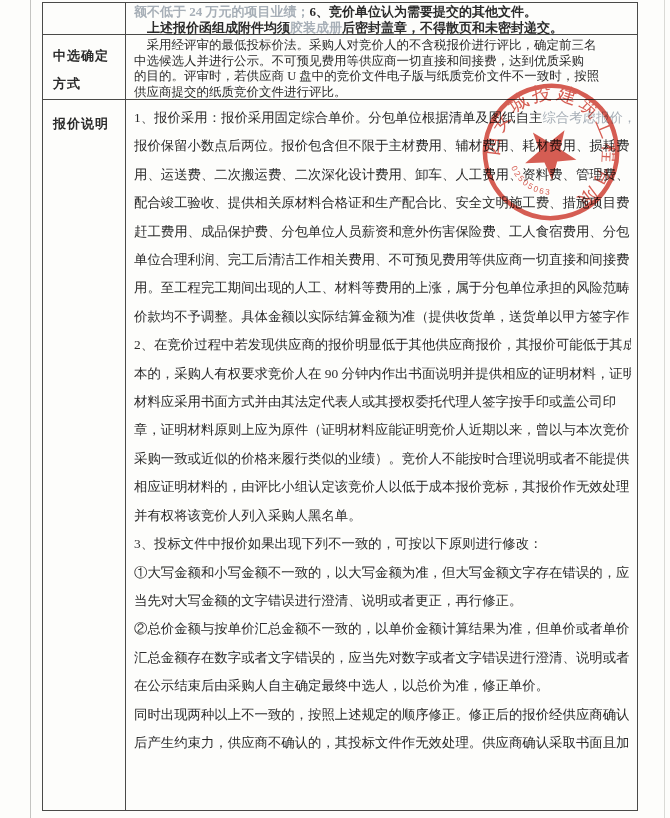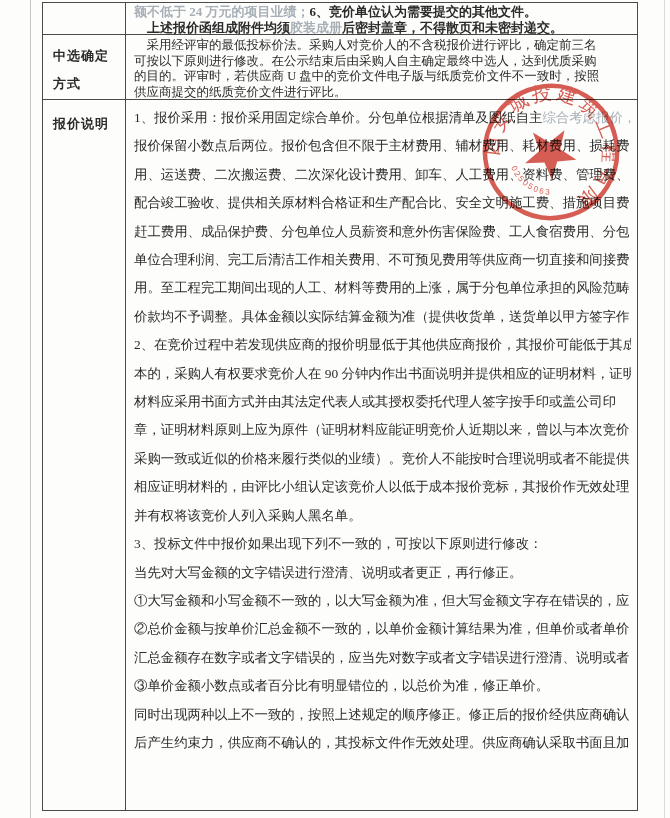--- a/index.html
+++ b/index.html
@@ -56,21 +56,21 @@
       <div class="label-cell"></div>
       <div class="content-cell">
           <div class="line"><span class="muted">额不低于 24 万元的项目业绩；</span><span>6、竞价单位认为需要提交的其他文件。</span></div>
           <div class="line"><span>　上述报价函组成附件均须</span><span class="muted">胶装成册</span><span>后密封盖章，不得散页和未密封递交。</span></div>
         </div>
     </div>
     <div class="trow r2">
       <div class="label-cell">中选确定方式</div>
       <div class="content-cell">
           <div class="line"><span>　采用经评审的最低投标价法。采购人对竞价人的不含税报价进行评比，确定前三名</span></div>
-          <div class="line"><span>可按以下原则进行修改。在公示结束后由采购人自主确定最终中选人，达到优质采购</span></div>
+          <div class="line"><span>中选候选人并进行公示。不可预见费用等供应商一切直接和间接费，达到优质采购</span></div>
           <div class="line"><span>的目的。评审时，若供应商 U 盘中的竞价文件电子版与纸质竞价文件不一致时，按照</span></div>
           <div class="line"><span>供应商提交的纸质竞价文件进行评比。</span></div>
         </div>
     </div>
     <div class="trow r3">
       <div class="label-cell">报价说明</div>
       <div class="content-cell">
           <div class="line"><span>1、报价采用：报价采用固定综合单价。分包单位根据清单及图纸自主</span><span class="muted">综合考虑报价，</span></div>
           <div class="line"><span>报价保留小数点后两位。报价包含但不限于主材费用、辅材费用、耗材费用、损耗费</span></div>
           <div class="line"><span>用、运送费、二次搬运费、二次深化设计费用、卸车、人工费用、资料费、管理费、</span></div>
@@ -80,25 +80,25 @@
           <div class="line"><span>用。至工程完工期间出现的人工、材料等费用的上涨，属于分包单位承担的风险范畴，</span></div>
           <div class="line"><span>价款均不予调整。具体金额以实际结算金额为准（提供收货单，送货单以甲方签字作</span></div>
           <div class="line"><span>2、在竞价过程中若发现供应商的报价明显低于其他供应商报价，其报价可能低于其成</span></div>
           <div class="line"><span>本的，采购人有权要求竞价人在 90 分钟内作出书面说明并提供相应的证明材料，证明</span></div>
           <div class="line"><span>材料应采用书面方式并由其法定代表人或其授权委托代理人签字按手印或盖公司印</span></div>
           <div class="line"><span>章，证明材料原则上应为原件（证明材料应能证明竞价人近期以来，曾以与本次竞价</span></div>
           <div class="line"><span>采购一致或近似的价格来履行类似的业绩）。竞价人不能按时合理说明或者不能提供</span></div>
           <div class="line"><span>相应证明材料的，由评比小组认定该竞价人以低于成本报价竞标，其报价作无效处理，</span></div>
           <div class="line"><span>并有权将该竞价人列入采购人黑名单。</span></div>
           <div class="line"><span>3、投标文件中报价如果出现下列不一致的，可按以下原则进行修改：</span></div>
+          <div class="line"><span>①大写金额和小写金额不一致的，以大写金额为准，但大写金额文字存在错误的，应</span></div>
           <div class="line"><span>当先对大写金额的文字错误进行澄清、说明或者更正，再行修正。</span></div>
-          <div class="line"><span>①大写金额和小写金额不一致的，以大写金额为准，但大写金额文字存在错误的，应</span></div>
           <div class="line"><span>②总价金额与按单价汇总金额不一致的，以单价金额计算结果为准，但单价或者单价</span></div>
           <div class="line"><span>汇总金额存在数字或者文字错误的，应当先对数字或者文字错误进行澄清、说明或者</span></div>
-          <div class="line"><span>③单价金额小数点或者百分比有明显错位的，以总价为准，修正单价。</span></div>
+          <div class="line"><span>在公示结束后由采购人自主确定最终中选人，以总价为准，修正单价。</span></div>
           <div class="line"><span>同时出现两种以上不一致的，按照上述规定的顺序修正。修正后的报价经供应商确认</span></div>
           <div class="line"><span>后产生约束力，供应商不确认的，其投标文件作无效处理。供应商确认采取书面且加</span></div>
         </div>
     </div>
   </div>
 
   <svg class="seal" viewBox="0 0 200 200">
     <defs>
       <path id="sealArcTop" d="M 44,142 A 70 70 0 1 1 156,142" fill="none"></path>
       <path id="sealArcBottom" d="M 66,145.8 A 57 57 0 0 0 134,145.8" fill="none"></path>

